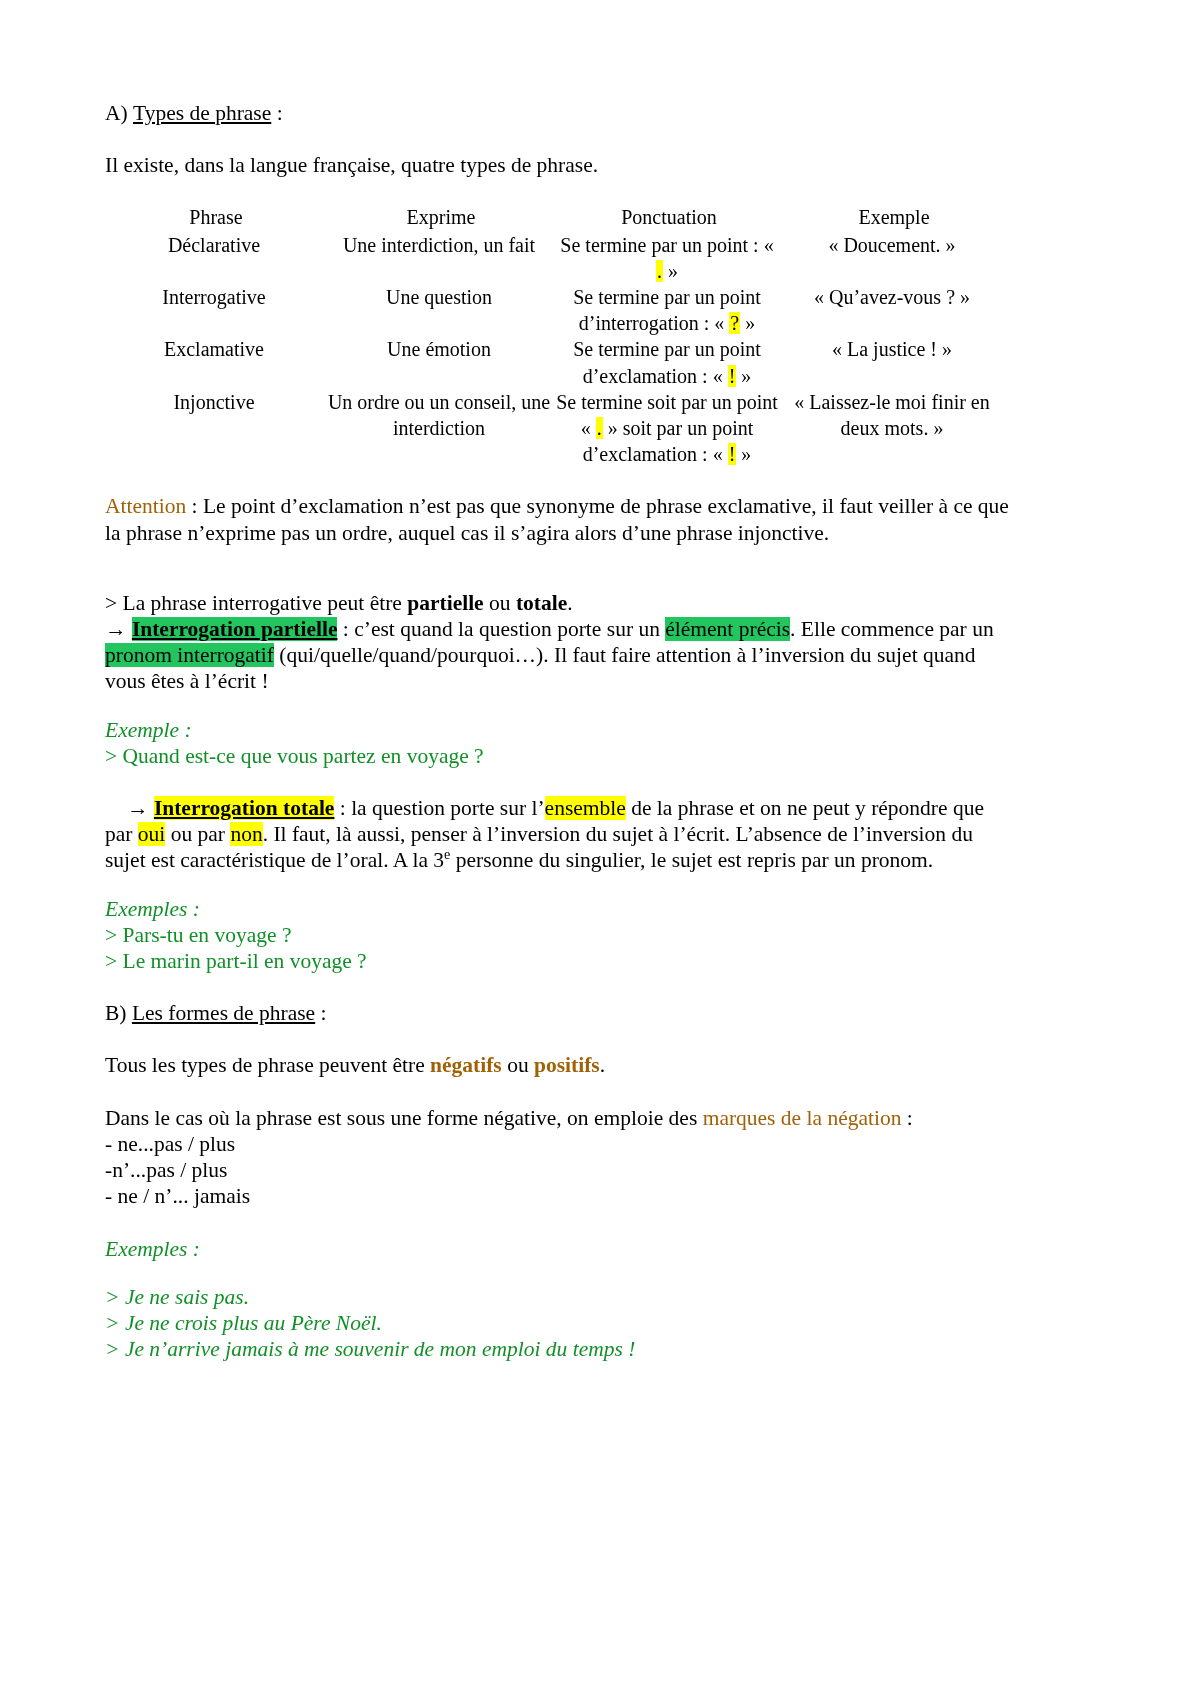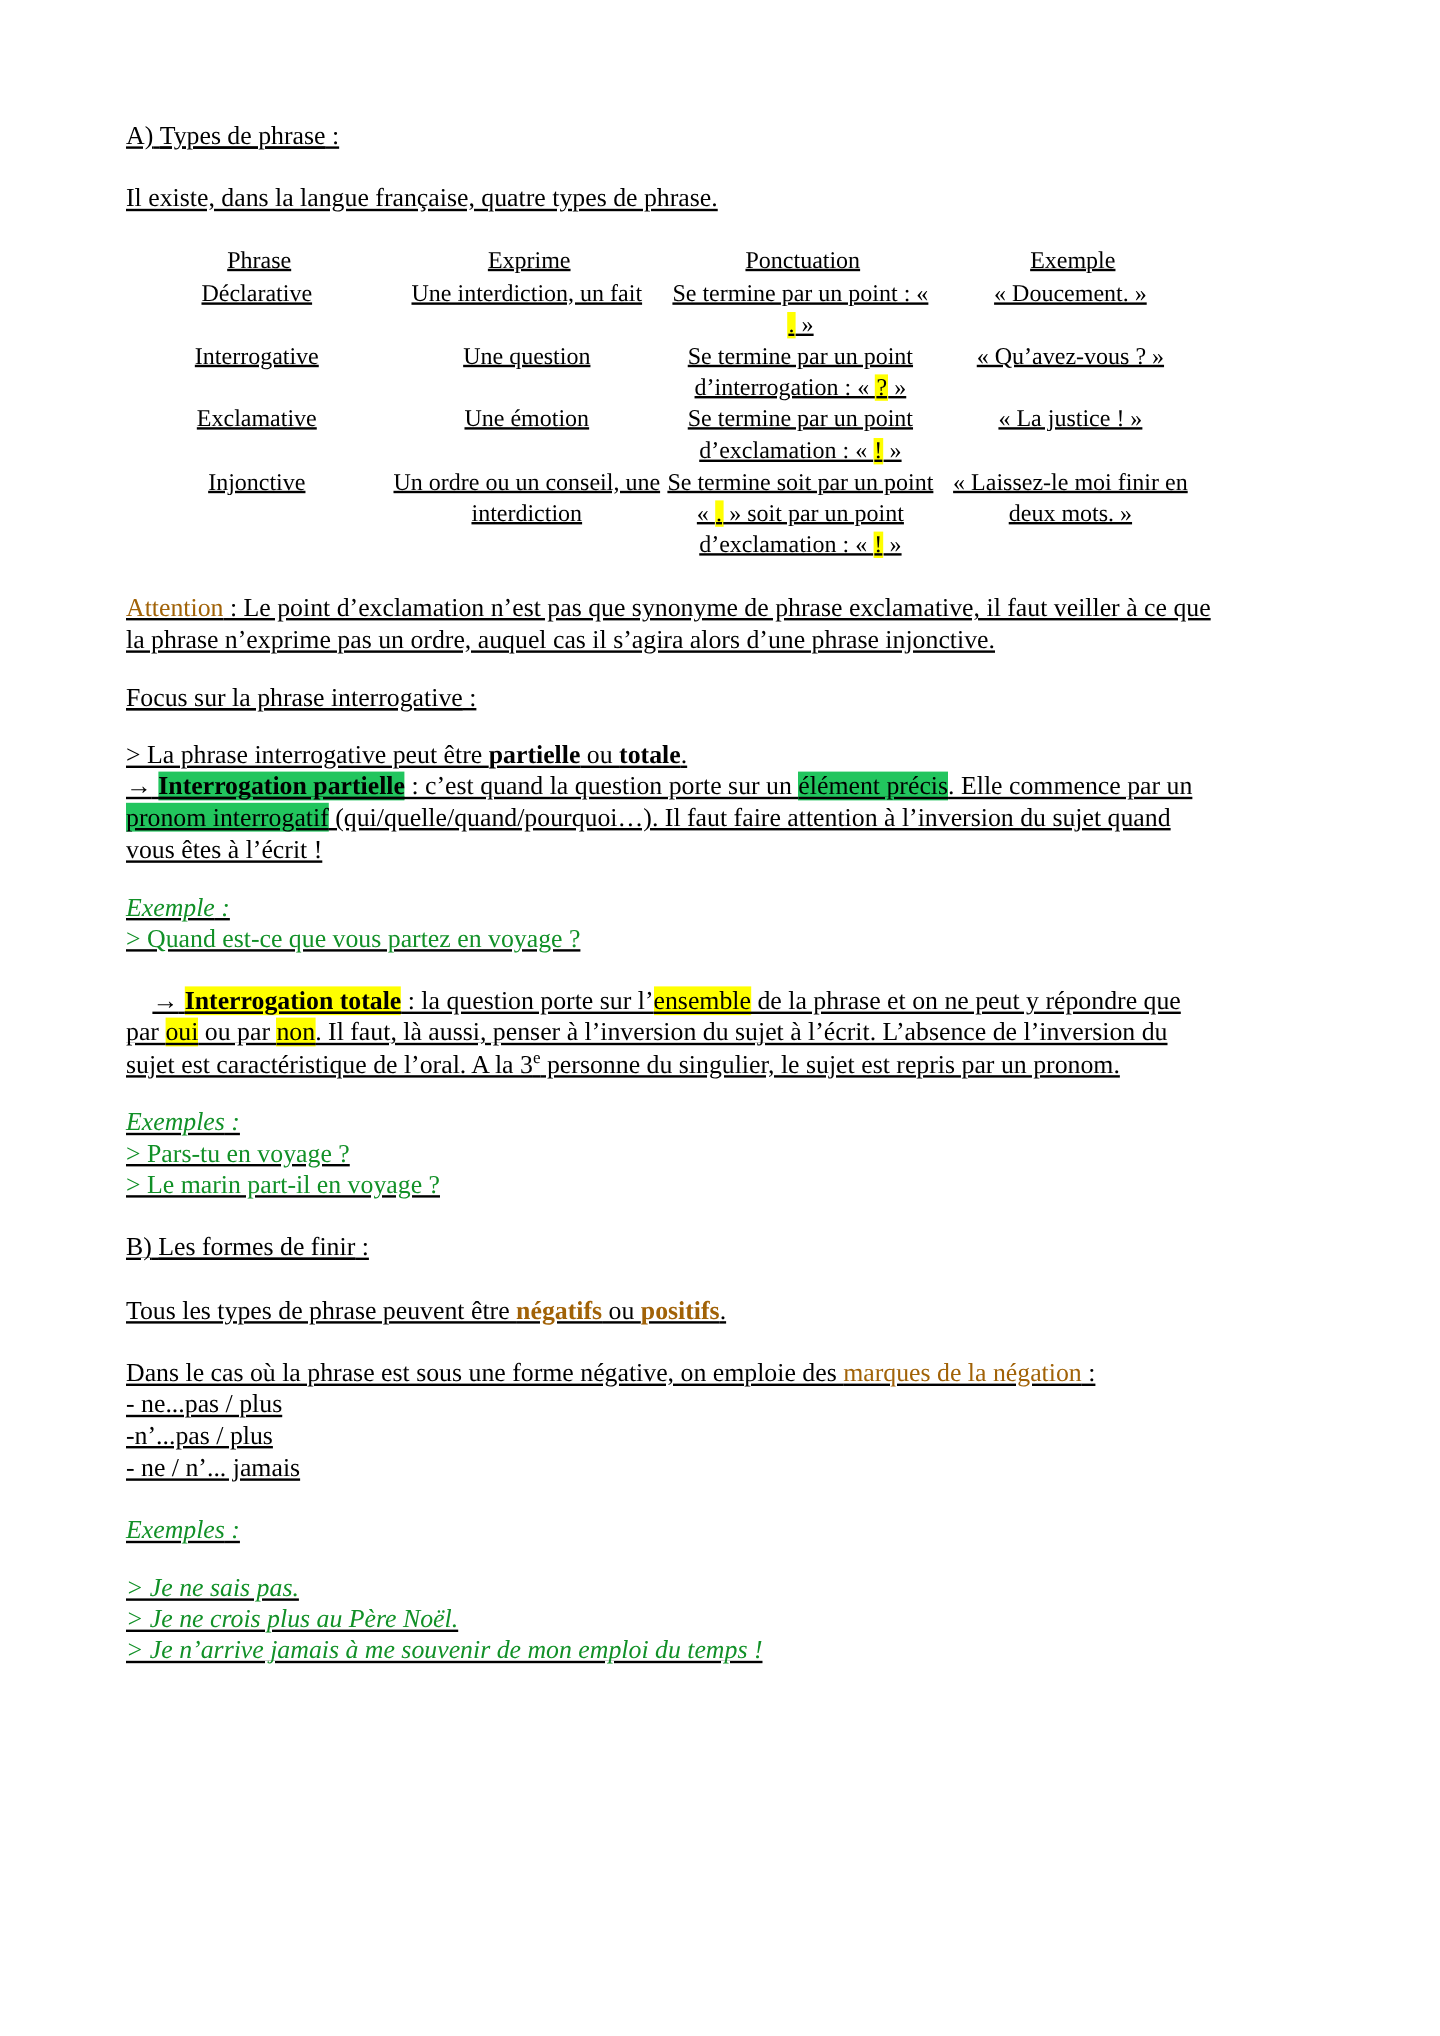--- a/index.html
+++ b/index.html
@@ -14,21 +14,20 @@
     color: #000000;
     -webkit-font-smoothing: antialiased;
   }
   .page {
     position: relative;
     width: 1200px;
     height: 1697px;
     background: #ffffff;
     box-sizing: border-box;
     padding: 100px 100px 0 105px;
-    text-decoration: underline;
   }
   .doc {
     width: 905px;
     font-size: 21.5px;
     line-height: 26px;
   }
 
   
   .para {
     margin: 0;
@@ -143,23 +142,20 @@
     </table>
 
     <div class="gap-lg"></div>
 
     <p class="para">
       <span class="red">Attention</span><span> : Le point d’exclamation n’est pas que synonyme de phrase exclamative, il faut veiller à ce que la phrase n’exprime pas un ordre, auquel cas il s’agira alors d’une phrase injonctive.</span>
     </p>
 
     <div class="gap-md"></div>
 
-    <p class="para">
-      <span class="u">Focus sur la phrase interrogative</span><span> :</span>
-    </p>
 
     <div class="gap-md"></div>
 
     <p class="para">
       <span>&gt; La phrase interrogative peut être </span><span class="b">partielle</span><span> ou </span><span class="b">totale</span><span>.</span>
     </p>
 
     <p class="para">
       <span class="arrow">→</span><span>&nbsp;</span><span class="b u hl-pink">Interrogation partielle</span><span> : c’est quand la question porte sur un </span><span class="hl-pink">élément précis</span><span>. Elle commence par un </span><span class="hl-pink">pronom interrogatif</span><span> (qui/quelle/quand/pourquoi…). Il faut faire attention à l’inversion du sujet quand vous êtes à l’écrit !</span>
     </p>
@@ -181,21 +177,21 @@
 
     <p class="para green i">
       <span>Exemples</span><span> :</span>
     </p>
     <p class="para green example-line">&gt; Pars-tu en voyage ?</p>
     <p class="para green example-line">&gt; Le marin part-il en voyage ?</p>
 
     <div class="gap-lg"></div>
 
     <p class="para">
-      <span>B)</span><span>&nbsp;</span><span class="u">Les formes de finir</span><span> :</span>
+      <span>B)</span><span>&nbsp;</span><span class="u">Les formes de phrase</span><span> :</span>
     </p>
 
     <div class="gap-lg"></div>
 
     <p class="para">
       <span>Tous les types de phrase peuvent être </span><span class="b red">négatifs</span><span> ou </span><span class="b red">positifs</span><span>.</span>
     </p>
 
     <div class="gap-lg"></div>
 

